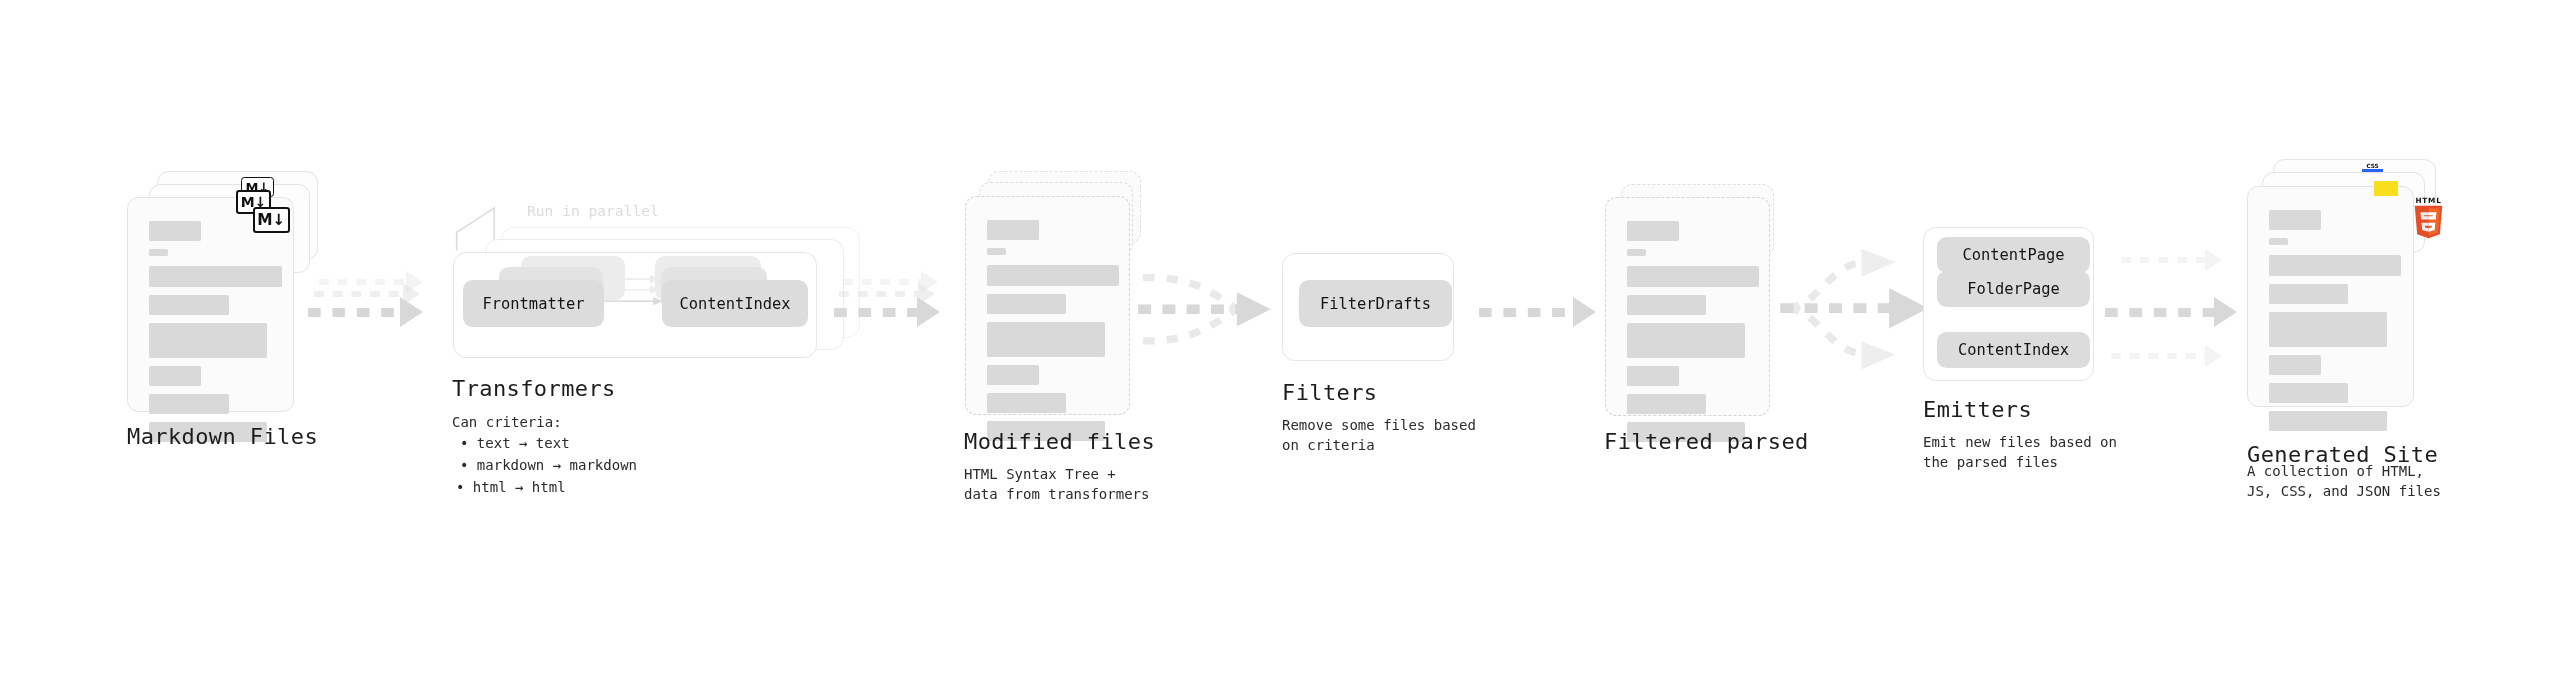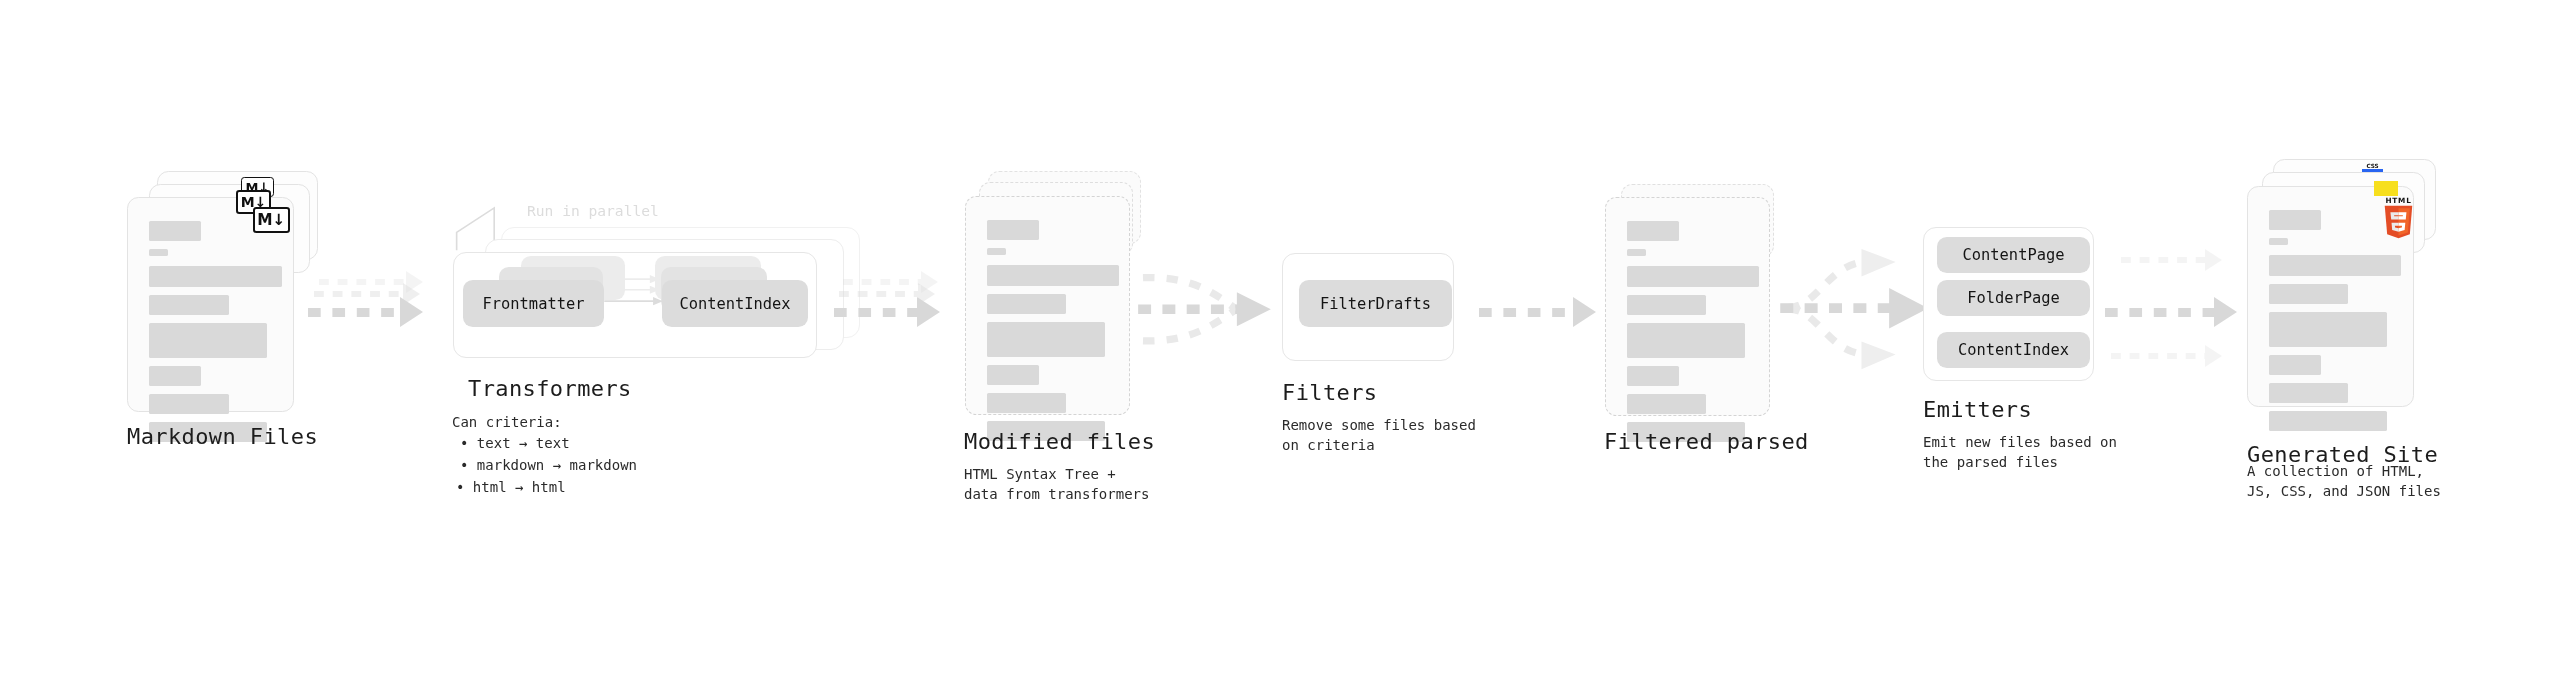--- a/index.html
+++ b/index.html
@@ -52,21 +52,21 @@
     background-size:18.7px 6.5px;}
   .arrow.small .ahead{border-top-width:11.4px;border-bottom-width:11.4px;border-left:17px solid #dcdcdc;}
 
   
   .mdbadge{
     position:absolute;border:2.4px solid #111;border-radius:3.3px;background:#fff;
     display:flex;align-items:center;justify-content:center;
     font-family:"DejaVu Sans","Liberation Sans",sans-serif;font-weight:bold;color:#111;
   }
   
-  .html5{position:absolute;width:31px;}
+  .html5{position:absolute;width:31px;margin-left:30px;}
   .h5txt{font-family:"DejaVu Sans","Liberation Sans",sans-serif;font-size:7.3px;font-weight:bold;
     color:#111;letter-spacing:0.8px;text-align:center;line-height:8.1px;}
   .jsbadge{position:absolute;background:#f7df1e;}
   .cssbadge{position:absolute;display:flex;flex-direction:column;align-items:center;}
   .csstxt{font-family:"DejaVu Sans","Liberation Sans",sans-serif;font-size:5.7px;font-weight:bold;color:#111;}
   .cssbar{width:21px;height:3.3px;background:#2965f1;}
 
   .parallel{
     position:absolute;font-size:14.6px;color:#dcdcdc;white-space:nowrap;
   }
@@ -140,21 +140,21 @@
           <path d="M0,18 L46,18"></path>
       </g>
       <g fill="#ececec">
           <polygon points="44,0 56,5 44,10"></polygon>
           <polygon points="44,13 56,18 44,23"></polygon>
         </g>
       <path d="M-12,32 L50,32" stroke="#dcdcdc" stroke-width="2" fill="none"></path>
       <polygon points="48,27 60,32 48,37" fill="#dcdcdc"></polygon>
     </svg>
 
-    <div class="title" style="left:452px;top:376px;margin-left:16px;">Transformers</div>
+    <div class="title" style="left:452px;top:376px;">Transformers</div>
     <div class="sub" style="left:452px;top:413px;">Can criteria:</div>
     <div class="sub" style="left:460px;top:434px;">• text → text</div>
     <div class="sub" style="left:460px;top:456px;">• markdown → markdown</div>
     <div class="sub" style="left:456px;top:478px;">• html → html</div>
   </div>
 
   <div>
     <div class="arrow fainter small" style="left:843px;top:271px;">
       <div class="adots" style="width:80px;"></div>
         <div class="ahead"></div>
@@ -239,21 +239,21 @@
       <polygon points="100,6 142,22 100,40" fill="#eeeeee"></polygon>
       <polygon points="100,120 142,136 100,154" fill="#eeeeee"></polygon>
       <path d="M0,79 L140,79" stroke="#d8d8d8" stroke-width="12" stroke-dasharray="16 14" fill="none"></path>
       <polygon points="134,54 182,79 134,104" fill="#d8d8d8"></polygon>
     </svg>
   </div>
 
   <div>
     <div class="pipebox" style="left:1923px;top:227px;width:171px;height:154px;"></div>
     <div class="chip" style="left:1937px;top:237px;width:153px;height:36px;">ContentPage</div>
-    <div class="chip" style="left:1937px;top:280px;width:153px;height:36px;">FolderPage</div>
+    <div class="chip" style="left:1937px;top:271px;width:153px;height:36px;">FolderPage</div>
     <div class="chip" style="left:1937px;top:332px;width:153px;height:36px;">ContentIndex</div>
     <div class="title" style="left:1923px;top:397px;">Emitters</div>
     <div class="sub" style="left:1923px;top:433px;">Emit new files based on
 the parsed files</div>
   </div>
 
   <div>
     <div class="arrow fainter small" style="left:2121px;top:249px;">
       <div class="adots" style="width:86px;"></div>
         <div class="ahead"></div>

